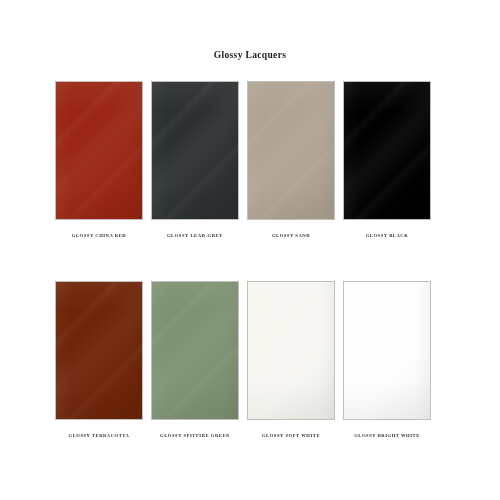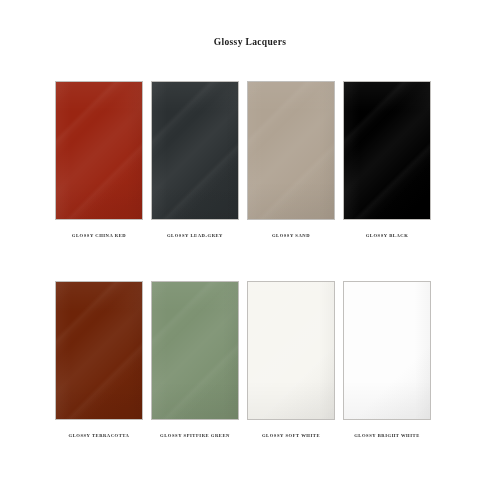--- a/index.html
+++ b/index.html
@@ -19,21 +19,21 @@
   .page {
     width: 500px;
     height: 500px;
     position: relative;
     box-sizing: border-box;
   }
 
   
   .title {
     position: absolute;
-    top: 36px;
+    top: 49px;
     left: 0;
     width: 500px;
     text-align: center;
     font-family: "Liberation Serif", "DejaVu Serif", serif;
     font-size: 9.5px;
     font-weight: 700;
     color: #1b1b1b;
     letter-spacing: 0.35px;
     line-height: 12px;
   }

